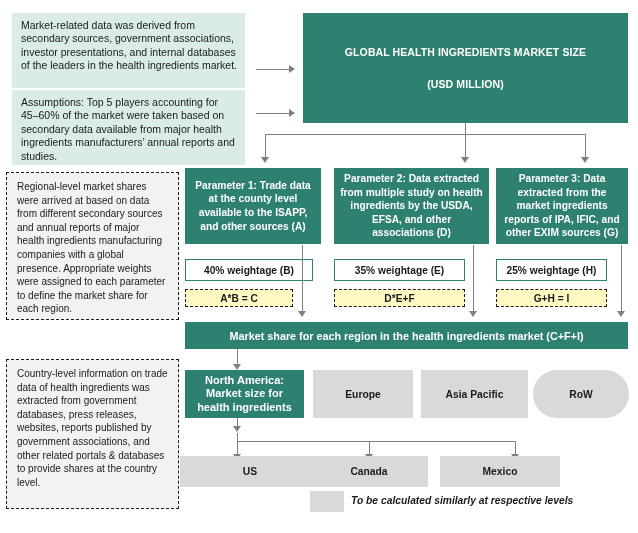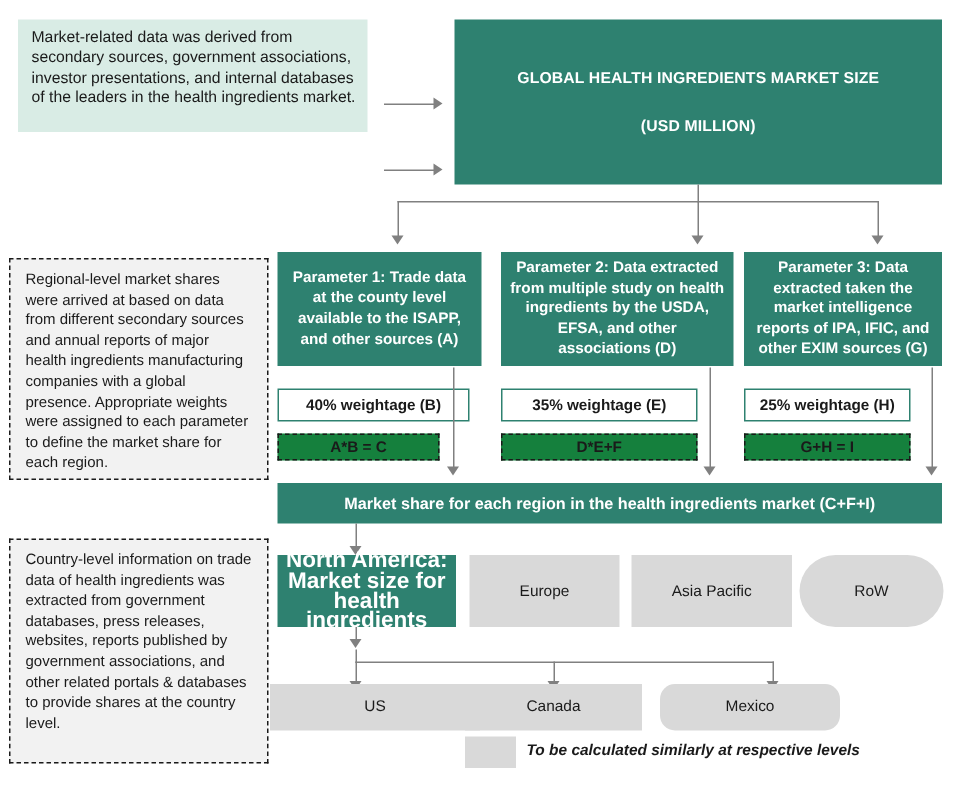--- a/index.html
+++ b/index.html
@@ -36,46 +36,46 @@
     color:#ffffff;
     font-weight:bold;
     display:flex;
     align-items:center;
     justify-content:center;
     text-align:center;
   }
   .teal-title{font-size:10.5px;line-height:14px;letter-spacing:.1px;gap:18px;}
   .teal-param{font-size:10.2px;line-height:13.6px;padding:4px 6px;}
   .teal-banner{font-size:10.8px;line-height:14px;}
-  .teal-region{font-size:15px;line-height:13.4px;padding:3px 5px;}
+  .teal-region{font-size:11px;line-height:13.4px;padding:3px 5px;}
 
   
   .wbox{
     background:#ffffff;
     border:1.2px solid #2e8170;
     color:#1a1a1a;
     font-size:10.2px;
     font-weight:bold;
     display:flex;align-items:center;justify-content:center;text-align:center;
   }
   .fbox{
-    background:#15803d;
+    background:#fef9c3;
     border:1.3px dashed #1a1a1a;
     color:#1a1a1a;
     font-size:10.2px;
     font-weight:bold;
     display:flex;align-items:center;justify-content:center;text-align:left;
   }
 
   
   .grey{
     background:#d9d9d9;
     color:#1a1a1a;
     font-size:10.3px;
-    font-weight:normal;
+    font-weight:bold;
     display:flex;align-items:center;justify-content:center;text-align:center;
   }
   .greyswatch{background:#d9d9d9;}
 
   .legend-text{
     position:absolute;
     font-size:10.3px;
     font-style:italic;
     font-weight:bold;
     color:#1a1a1a;
@@ -100,20 +100,21 @@
     border-left:6px solid #808080;
   }
 </style>
 </head>
 <body>
 
 <div class="canvas">
 
   <div class="box mint" style="left:12px;top:13px;width:233px;height:75px;">Market-related data was derived from secondary sources, government associations, investor presentations, and internal databases of the leaders in the health ingredients market.</div>
 
+  <div class="box mint" style="left:12px;top:90px;width:233px;height:75px;">Assumptions: Top 5 players accounting for 45–60% of the market were taken based on secondary data available from major health ingredients manufacturers’ annual reports and studies.</div>
 
   <div class="box dashnote" style="left:6px;top:172px;width:173px;height:148px;">Regional-level market shares were arrived at based on data from different secondary sources and annual reports of major health ingredients manufacturing companies with a global presence. Appropriate weights were assigned to each parameter to define the market share for each region.</div>
 
   <div class="box dashnote" style="left:6px;top:359px;width:173px;height:150px;">Country-level information on trade data of health ingredients was extracted from government databases, press releases, websites, reports published by government associations, and other related portals &amp; databases to provide shares at the country level.</div>
 
   <div class="ln hln" style="left:256px;top:69px;width:34px;"></div>
   <div class="arw-r" style="left:289px;top:65px;"></div>
 
   <div class="ln hln" style="left:256px;top:113px;width:34px;"></div>
   <div class="arw-r" style="left:289px;top:109px;"></div>
@@ -129,21 +130,21 @@
   <div class="ln vln" style="left:465px;top:134px;height:24px;"></div>
   <div class="ln vln" style="left:585px;top:134px;height:24px;"></div>
   <div class="arw" style="left:261px;top:157px;"></div>
   <div class="arw" style="left:461px;top:157px;"></div>
   <div class="arw" style="left:581px;top:157px;"></div>
 
   <div class="box teal teal-param" style="left:185px;top:168px;width:136px;height:76px;">Parameter 1: Trade data at the county level available to the ISAPP, and other sources (A)</div>
 
   <div class="box teal teal-param" style="left:334px;top:168px;width:155px;height:76px;">Parameter 2: Data extracted from multiple study on health ingredients by the USDA, EFSA, and other associations (D)</div>
 
-  <div class="box teal teal-param" style="left:496px;top:168px;width:132px;height:76px;">Parameter 3: Data extracted taken the market intelligence reports of IPA, IFIC, and other EXIM sources (G)</div>
+  <div class="box teal teal-param" style="left:496px;top:168px;width:132px;height:76px;">Parameter 3: Data extracted from the market ingredients reports of IPA, IFIC, and other EXIM sources (G)</div>
 
   <div class="box wbox" style="left:185px;top:259px;width:128px;height:22px;">40% weightage (B)</div>
   <div class="box wbox" style="left:334px;top:259px;width:131px;height:22px;">35% weightage (E)</div>
   <div class="box wbox" style="left:496px;top:259px;width:111px;height:22px;">25% weightage (H)</div>
 
   <div class="box fbox" style="left:185px;top:289px;width:108px;height:18px;">A*B = C</div>
   <div class="box fbox" style="left:334px;top:289px;width:131px;height:18px;">D*E+F</div>
   <div class="box fbox" style="left:496px;top:289px;width:111px;height:18px;">G+H = I</div>
 
   <div class="ln vln" style="left:302px;top:245px;height:68px;"></div>
@@ -174,18 +175,18 @@
   <div class="ln hln" style="left:237px;top:441px;width:279px;"></div>
   <div class="ln vln" style="left:237px;top:441px;height:15px;"></div>
   <div class="ln vln" style="left:369px;top:441px;height:15px;"></div>
   <div class="ln vln" style="left:515px;top:441px;height:15px;"></div>
   <div class="arw" style="left:233px;top:454px;"></div>
   <div class="arw" style="left:365px;top:454px;"></div>
   <div class="arw" style="left:511px;top:454px;"></div>
 
   <div class="box grey" style="left:180px;top:456px;width:140px;height:31px;">US</div>
   <div class="box grey" style="left:310px;top:456px;width:118px;height:31px;">Canada</div>
-  <div class="box grey" style="left:440px;top:456px;width:120px;height:31px;border-radius:10px;">Mexico</div>
+  <div class="box grey" style="left:440px;top:456px;width:120px;height:31px;">Mexico</div>
 
   <div class="box greyswatch" style="left:310px;top:491px;width:34px;height:21px;"></div>
   <div class="legend-text" style="left:351px;top:495px;">To be calculated similarly at respective levels</div>
 
 </div>
 
 </body></html>

